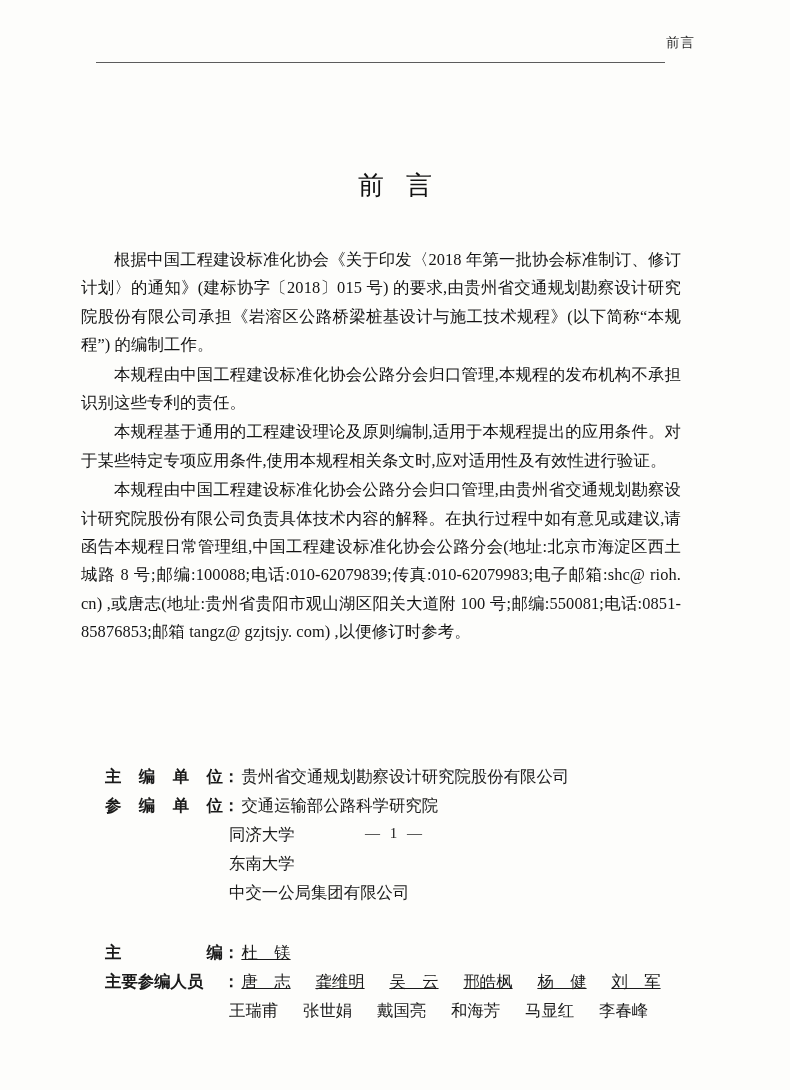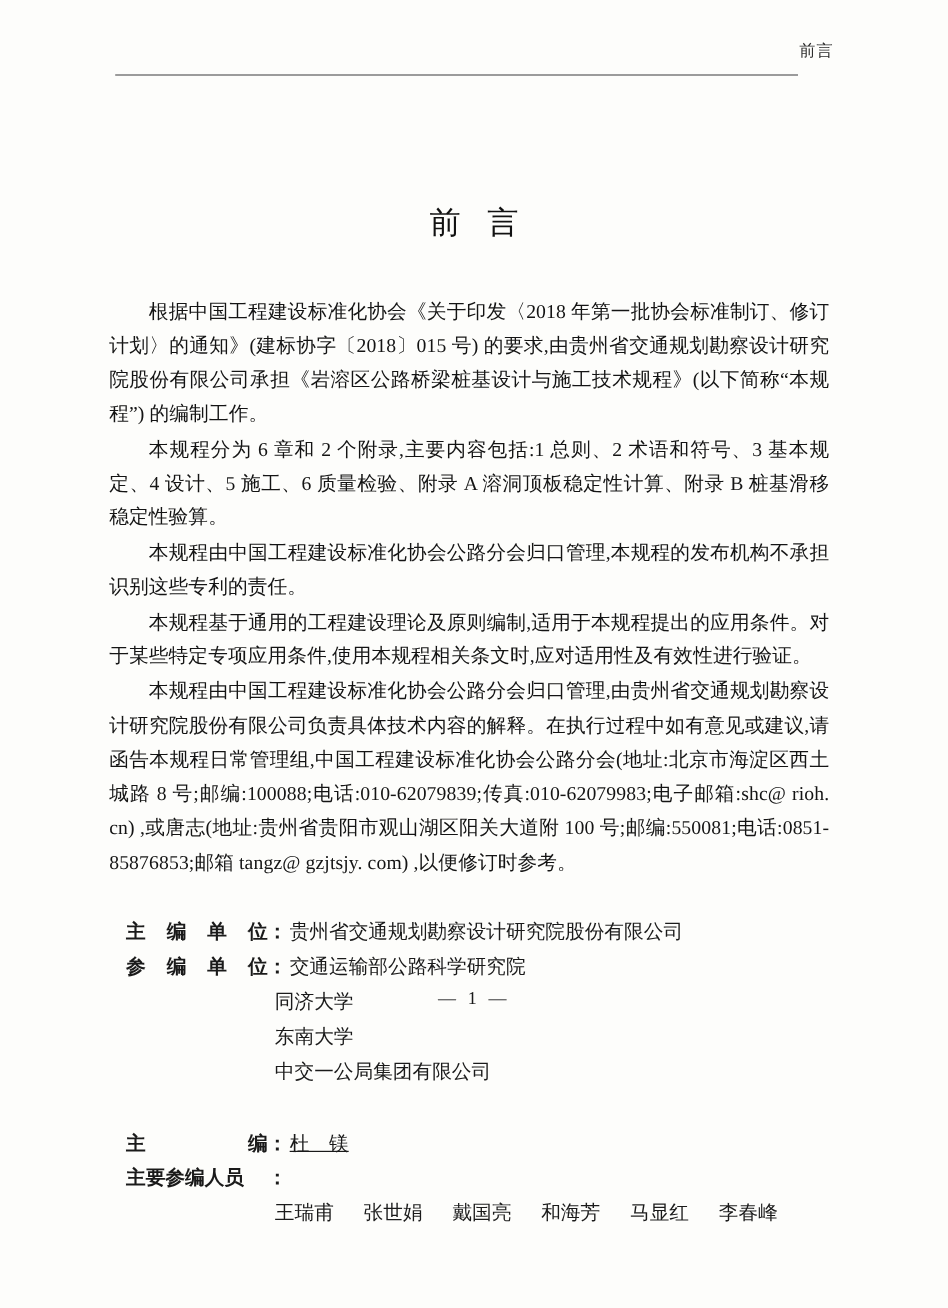--- a/index.html
+++ b/index.html
@@ -58,21 +58,21 @@
     font-size: 26px;
     letter-spacing: 22px;
     text-indent: 22px;
     color: #111;
   }
 
   
   .body-block {
     position: absolute;
     top: 246px;
-    left: 91px;
+    left: 81px;
     width: 600px;
   }
   p.para {
     margin: 0 0 1px 0;
     font-size: 16.4px;
     line-height: 28.4px;
     text-align: justify;
     text-justify: inter-ideograph;
     text-indent: 33px;
     color: #141414;
@@ -165,21 +165,20 @@
 
   <div class="header">
     <div class="header-label">前言</div>
     <div class="header-rule"></div>
   </div>
 
   <div class="doc-title">前言</div>
 
   <div class="body-block">
     <p class="para">根据中国工程建设标准化协会《关于印发〈2018 年第一批协会标准制订、修订计划〉的通知》(建标协字〔2018〕015 号) 的要求,由贵州省交通规划勘察设计研究院股份有限公司承担《岩溶区公路桥梁桩基设计与施工技术规程》(以下简称“本规程”) 的编制工作。</p>
-    <p class="para">本规程分为 6 章和 2 个附录,主要内容包括:1 总则、2 术语和符号、3 基本规定、4 设计、5 施工、6 质量检验、附录 A 溶洞顶板稳定性计算、附录 B 桩基滑移稳定性验算。</p>
     <p class="para">本规程由中国工程建设标准化协会公路分会归口管理,本规程的发布机构不承担识别这些专利的责任。</p>
     <p class="para">本规程基于通用的工程建设理论及原则编制,适用于本规程提出的应用条件。对于某些特定专项应用条件,使用本规程相关条文时,应对适用性及有效性进行验证。</p>
     <p class="para">本规程由中国工程建设标准化协会公路分会归口管理,由贵州省交通规划勘察设计研究院股份有限公司负责具体技术内容的解释。在执行过程中如有意见或建议,请函告本规程日常管理组,中国工程建设标准化协会公路分会(地址:北京市海淀区西土城路 8 号;邮编:100088;电话:010-62079839;传真:010-62079983;电子邮箱:shc@ rioh. cn) ,或唐志(地址:贵州省贵阳市观山湖区阳关大道附 100 号;邮编:550081;电话:0851-85876853;邮箱 tangz@ gzjtsjy. com) ,以便修订时参考。</p>
   </div>
 
   <div class="units">
 
     <div class="unit-row">
       <span class="unit-label">
         <span>主</span>
@@ -214,20 +213,28 @@
         <span>主</span>
         <span>编</span>
       </span>
       <span class="unit-colon">：</span>
       <span class="ed-value">杜　镁</span>
     </div>
 
     <div class="ed-row">
       <span class="ed-label tight">主要参编人员</span>
       <span class="unit-colon">：</span>
+      <span class="ed-value">
+        <span class="name">唐　志</span>
+        <span class="name">龚维明</span>
+        <span class="name">吴　云</span>
+        <span class="name">邢皓枫</span>
+        <span class="name">杨　健</span>
+        <span class="name">刘　军</span>
+      </span>
     </div>
 
     <div class="ed-names-cont">
       <span class="name">王瑞甫</span>
       <span class="name">张世娟</span>
       <span class="name">戴国亮</span>
       <span class="name">和海芳</span>
       <span class="name">马显红</span>
       <span class="name">李春峰</span>
     </div>

